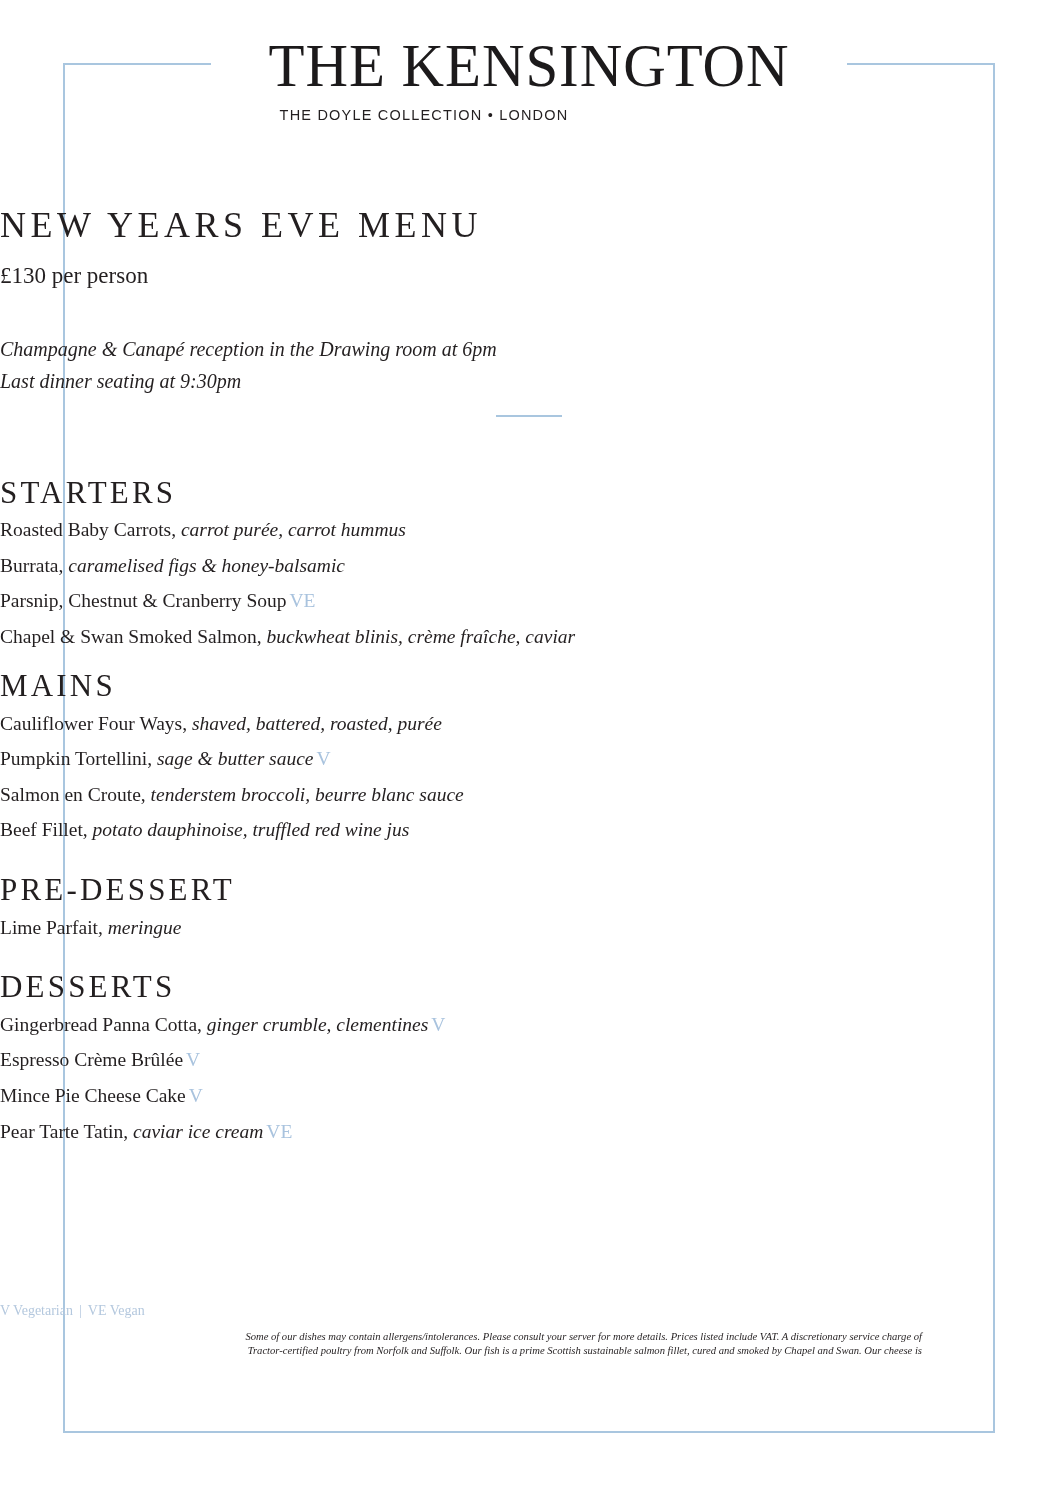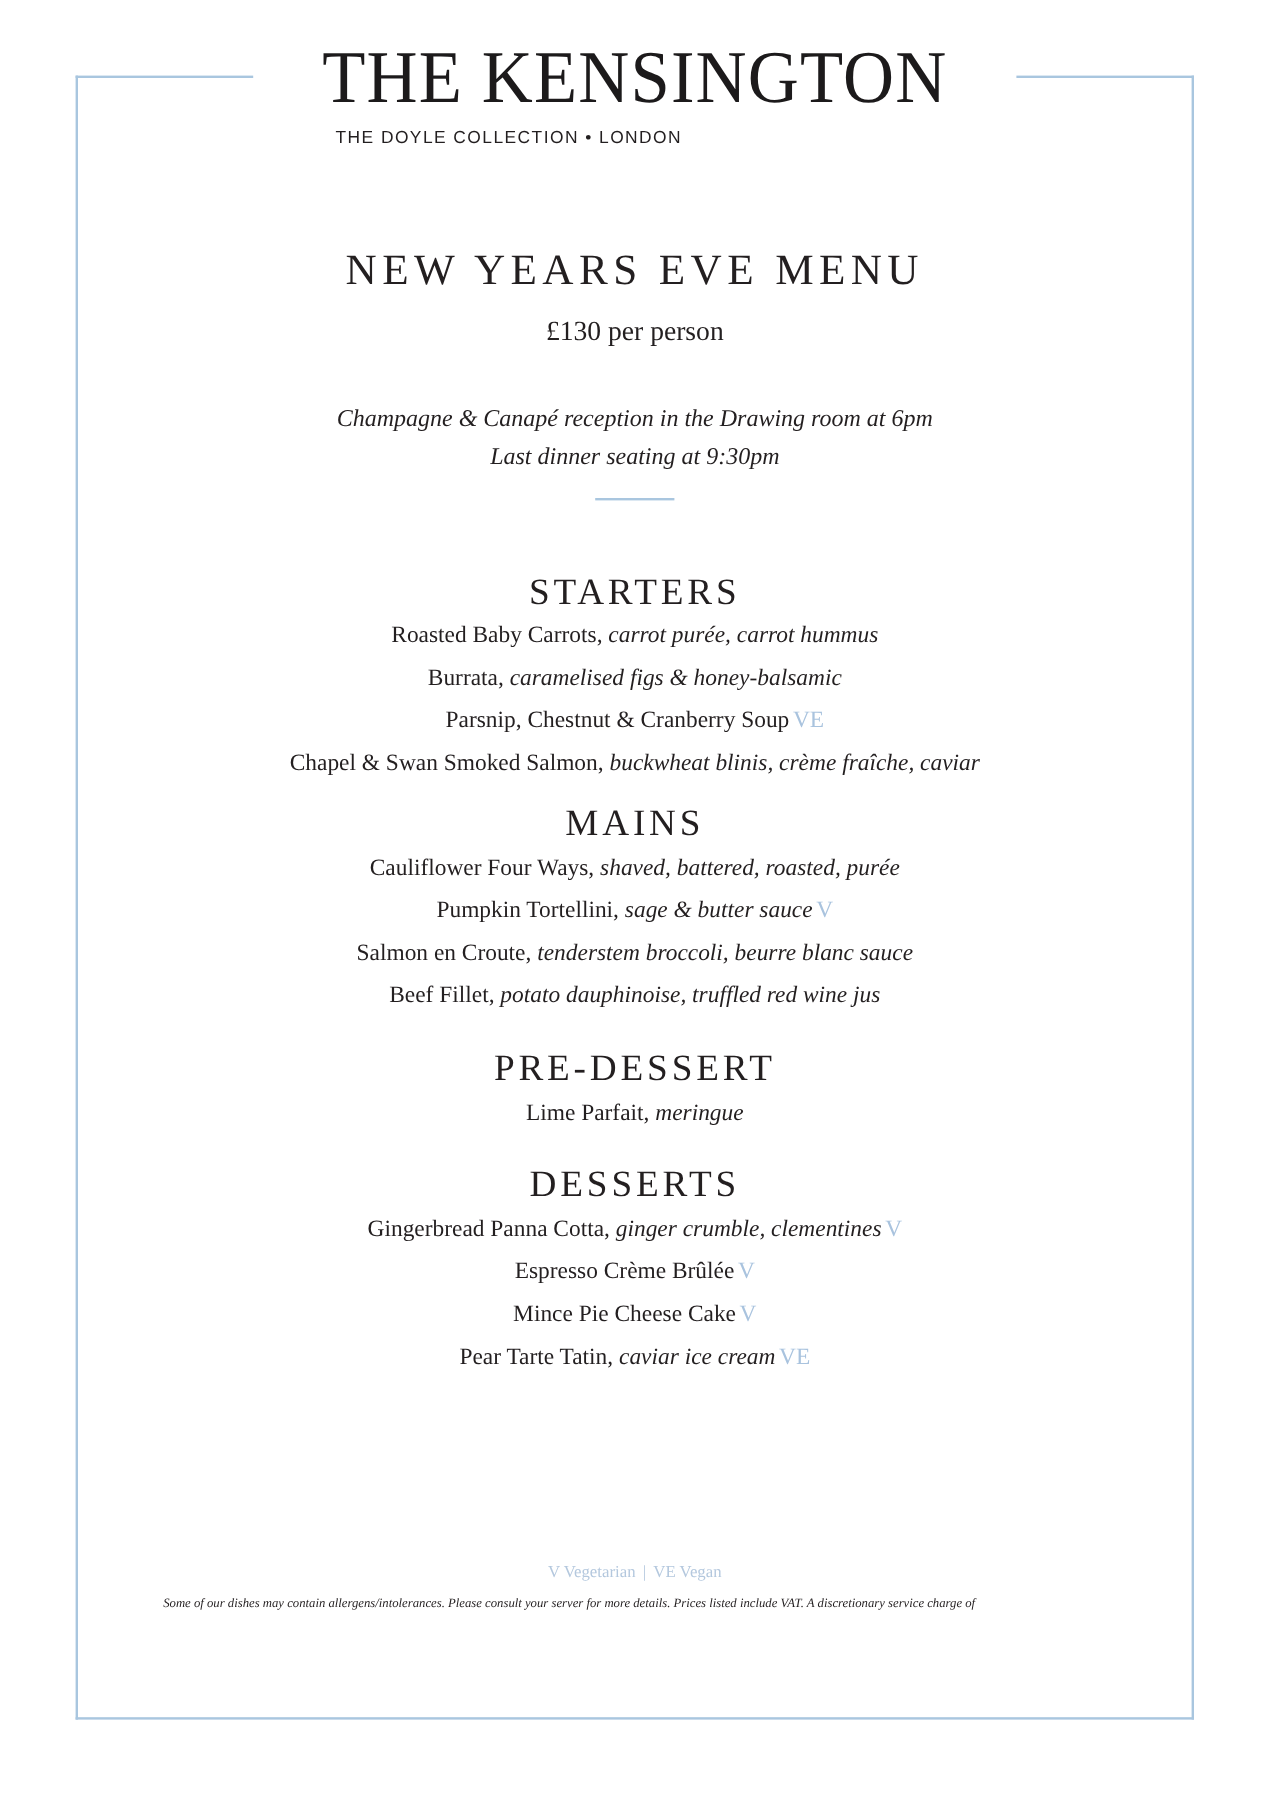--- a/index.html
+++ b/index.html
@@ -13,37 +13,37 @@
   .frame-right     { left: 993px; top: 63px; width: 2px; height: 1370px; }
   .frame-bottom    { left: 63px; top: 1431px; width: 932px; height: 2px; }
 
   .logo { position: absolute; left: 0; width: 1058px; top: 30px; text-align: center;
           font-family: "Liberation Serif", serif; font-size: 62px; letter-spacing: 1px;
           line-height: 70px; color: #1c1a1b; transform: scaleX(0.95); }
   .logo-sub { position: absolute; left: 0; width: 848px; top: 107px; text-align: center;
               font-family: "Liberation Sans", "DejaVu Sans", sans-serif; font-size: 14.5px;
               letter-spacing: 1.2px; color: #231f20; }
 
-  .center { position: absolute; left: 0; width: 1058px; text-align: center; }
+  .center { position: absolute; left: 0; width: 1058px; text-align: left; }
   .menu-title { top: 203px; font-size: 36px; letter-spacing: 4.5px; line-height: 44px; }
   .price { top: 261px; font-size: 23px; line-height: 30px; }
   .note { font-style: italic; font-size: 20px; line-height: 26px; margin-top: 37px; }
   .note-1 { top: 299px; }
   .note-2 { top: 331px; }
 
   .divider { position: absolute; left: 496px; top: 415px; width: 66px; height: 2px; background: #a9c6df; }
 
   .section-heading { font-size: 31px; letter-spacing: 3.2px; line-height: 30px; }
   .dish { font-size: 19.5px; line-height: 26px; }
   .dish .desc { font-style: italic; }
   .dish .tag { color: #a9c3de; margin-left: 3px; }
 
   .legend { top: 1301px; font-size: 14px; color: #b4c8de; line-height: 20px; }
   .legend .sep { margin: 0 6px; }
-  .fine-print { position: absolute; left: 136px; width: 786px; top: 1330px; text-align: left;
+  .fine-print { position: absolute; left: 136px; width: 786px; top: 1330px; text-align: right;
                 font-style: italic; font-size: 10.6px; line-height: 14.2px; color: #231f20; }
 </style>
 </head>
 <body>
 
 <div class="frame-line frame-top-left"></div>
 <div class="frame-line frame-top-right"></div>
 <div class="frame-line frame-left"></div>
 <div class="frame-line frame-right"></div>
 <div class="frame-line frame-bottom"></div>
@@ -113,13 +113,14 @@
 <div class="center dish" style="top:1119px">
   <span>Pear Tarte Tatin,</span>
   <span class="desc">caviar ice cream</span><span class="tag">VE</span>
 </div>
 
 <div class="center legend">
   <span>V Vegetarian</span><span class="sep">|</span><span>VE Vegan</span>
 </div>
 <div class="fine-print">
   <div>Some of our dishes may contain allergens/intolerances. Please consult your server for more details. Prices listed include VAT. A discretionary service charge of</div>
+  <div>Tractor-certified poultry from Norfolk and Suffolk. Our fish is a prime Scottish sustainable salmon fillet, cured and smoked by Chapel and Swan. Our cheese is</div>
 </div>
 
 </body></html>

